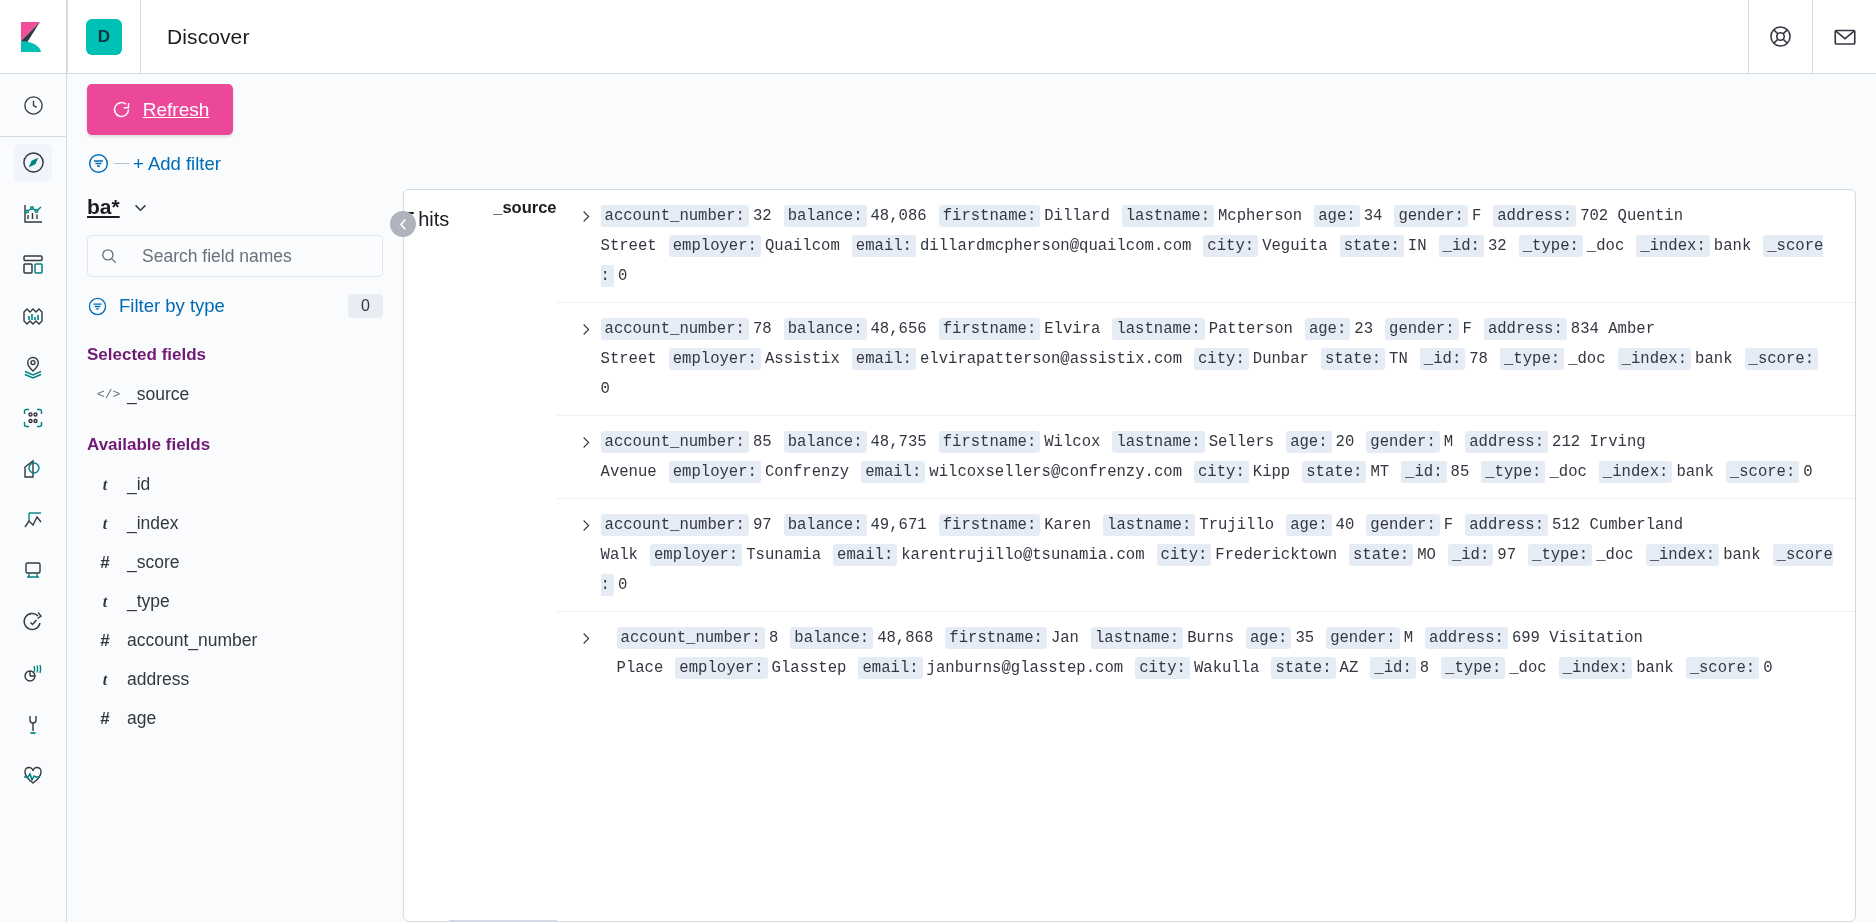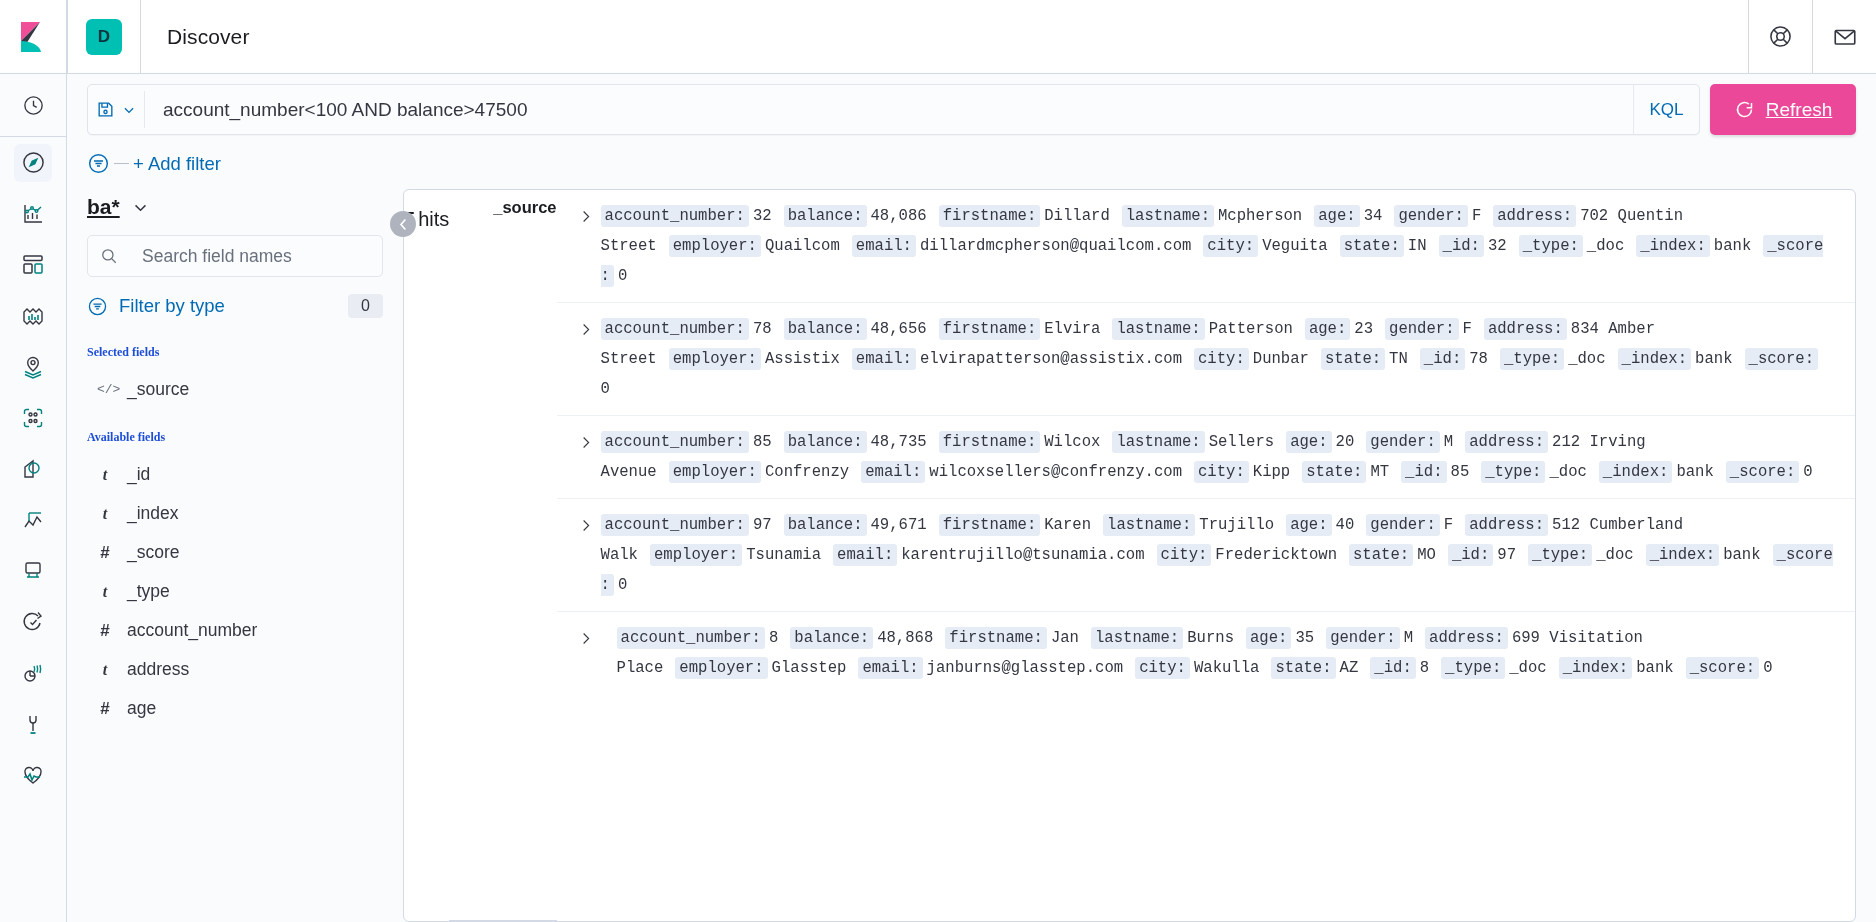--- a/index.html
+++ b/index.html
@@ -114,21 +114,21 @@
     border: 0; background: transparent; outline: none; flex: 1;
     font-size: 17.5px; color: #343741; font-family: "Liberation Sans", sans-serif;
   }
   .fld-search input::placeholder { color: #69707d; }
   .fld-filter { display: flex; align-items: center; gap: 11px; padding: 17px 0 6px 0; }
   .fld-filter .lbl { color: #006bb4; font-size: 18.5px; }
   .fld-badge {
     margin-left: auto; background: #e9edf3; color: #343741;
     border-radius: 4px; padding: 3px 13px; font-size: 16px;
   }
-  .fld-head { font-size: 12px; font-weight: bold; color: #1d4ed8; padding: 21px 0 10px 0; font-family: Liberation Serif, serif; }
+  .fld-head { font-size: 17px; font-weight: bold; color: #701a75; padding: 21px 0 10px 0; }
   .fld-item { display: flex; align-items: center; gap: 14px; padding: 9px 0 9px 10px; }
   .fld-type {
     width: 16px; text-align: center; color: #343741;
     font-family: "Liberation Serif", serif; font-style: italic; font-weight: bold; font-size: 16px;
   }
   .fld-type.num { font-family: "Liberation Sans", sans-serif; font-style: normal; font-size: 17px;}
   .fld-type.src { font-family: "Liberation Mono", monospace; font-style: normal; font-weight:normal; font-size: 13px; color:#69707d;}
   .fld-name { font-size: 17.5px; color: #343741; }
 
   
@@ -356,39 +356,20 @@
           <svg width="26" height="26" viewBox="0 0 24 24" fill="none" stroke="#343741" stroke-width="1.5">
             <rect x="3" y="6" width="18" height="12.5" rx="1"></rect>
             <path d="M3.6 6.6 L12 13.5 L20.4 6.6"></path>
           </svg>
         </span>
       </div>
     </div>
 
 
     <div class="querybar">
-      <div class="qb-field">
-        <div class="qb-saveicon">
-          <span>
-            <svg width="19" height="19" viewBox="0 0 24 24" fill="none" stroke="#006bb4" stroke-width="1.7">
-              <path d="M4 4 h12 l4 4 v12 H4 z"></path>
-              <path d="M7.5 4 v5 h7 V4"></path>
-              <circle cx="12" cy="15" r="2"></circle>
-            </svg>
-          </span>
-          <span>
-            <svg width="14" height="14" viewBox="0 0 24 24" fill="none" stroke="#006bb4" stroke-width="2.2">
-              <path d="M5 9 L12 16 L19 9"></path>
-            </svg>
-          </span>
-        </div>
-        <div class="qb-vdiv"></div>
-        <input class="qb-input" type="text" value="account_number&lt;100 AND balance&gt;47500" style="">
-        <div class="qb-kql">KQL</div>
-      </div>
       <button class="qb-refresh">
         <span>
           <svg width="21" height="21" viewBox="0 0 24 24" fill="none" stroke="#fff" stroke-width="1.7">
             <path d="M20 12 a8 8 0 1 1-3-6.2"></path>
             <path d="M20 4.5 V10 H14.5"></path>
           </svg>
         </span>
         <span>Refresh</span>
       </button>
     </div>

